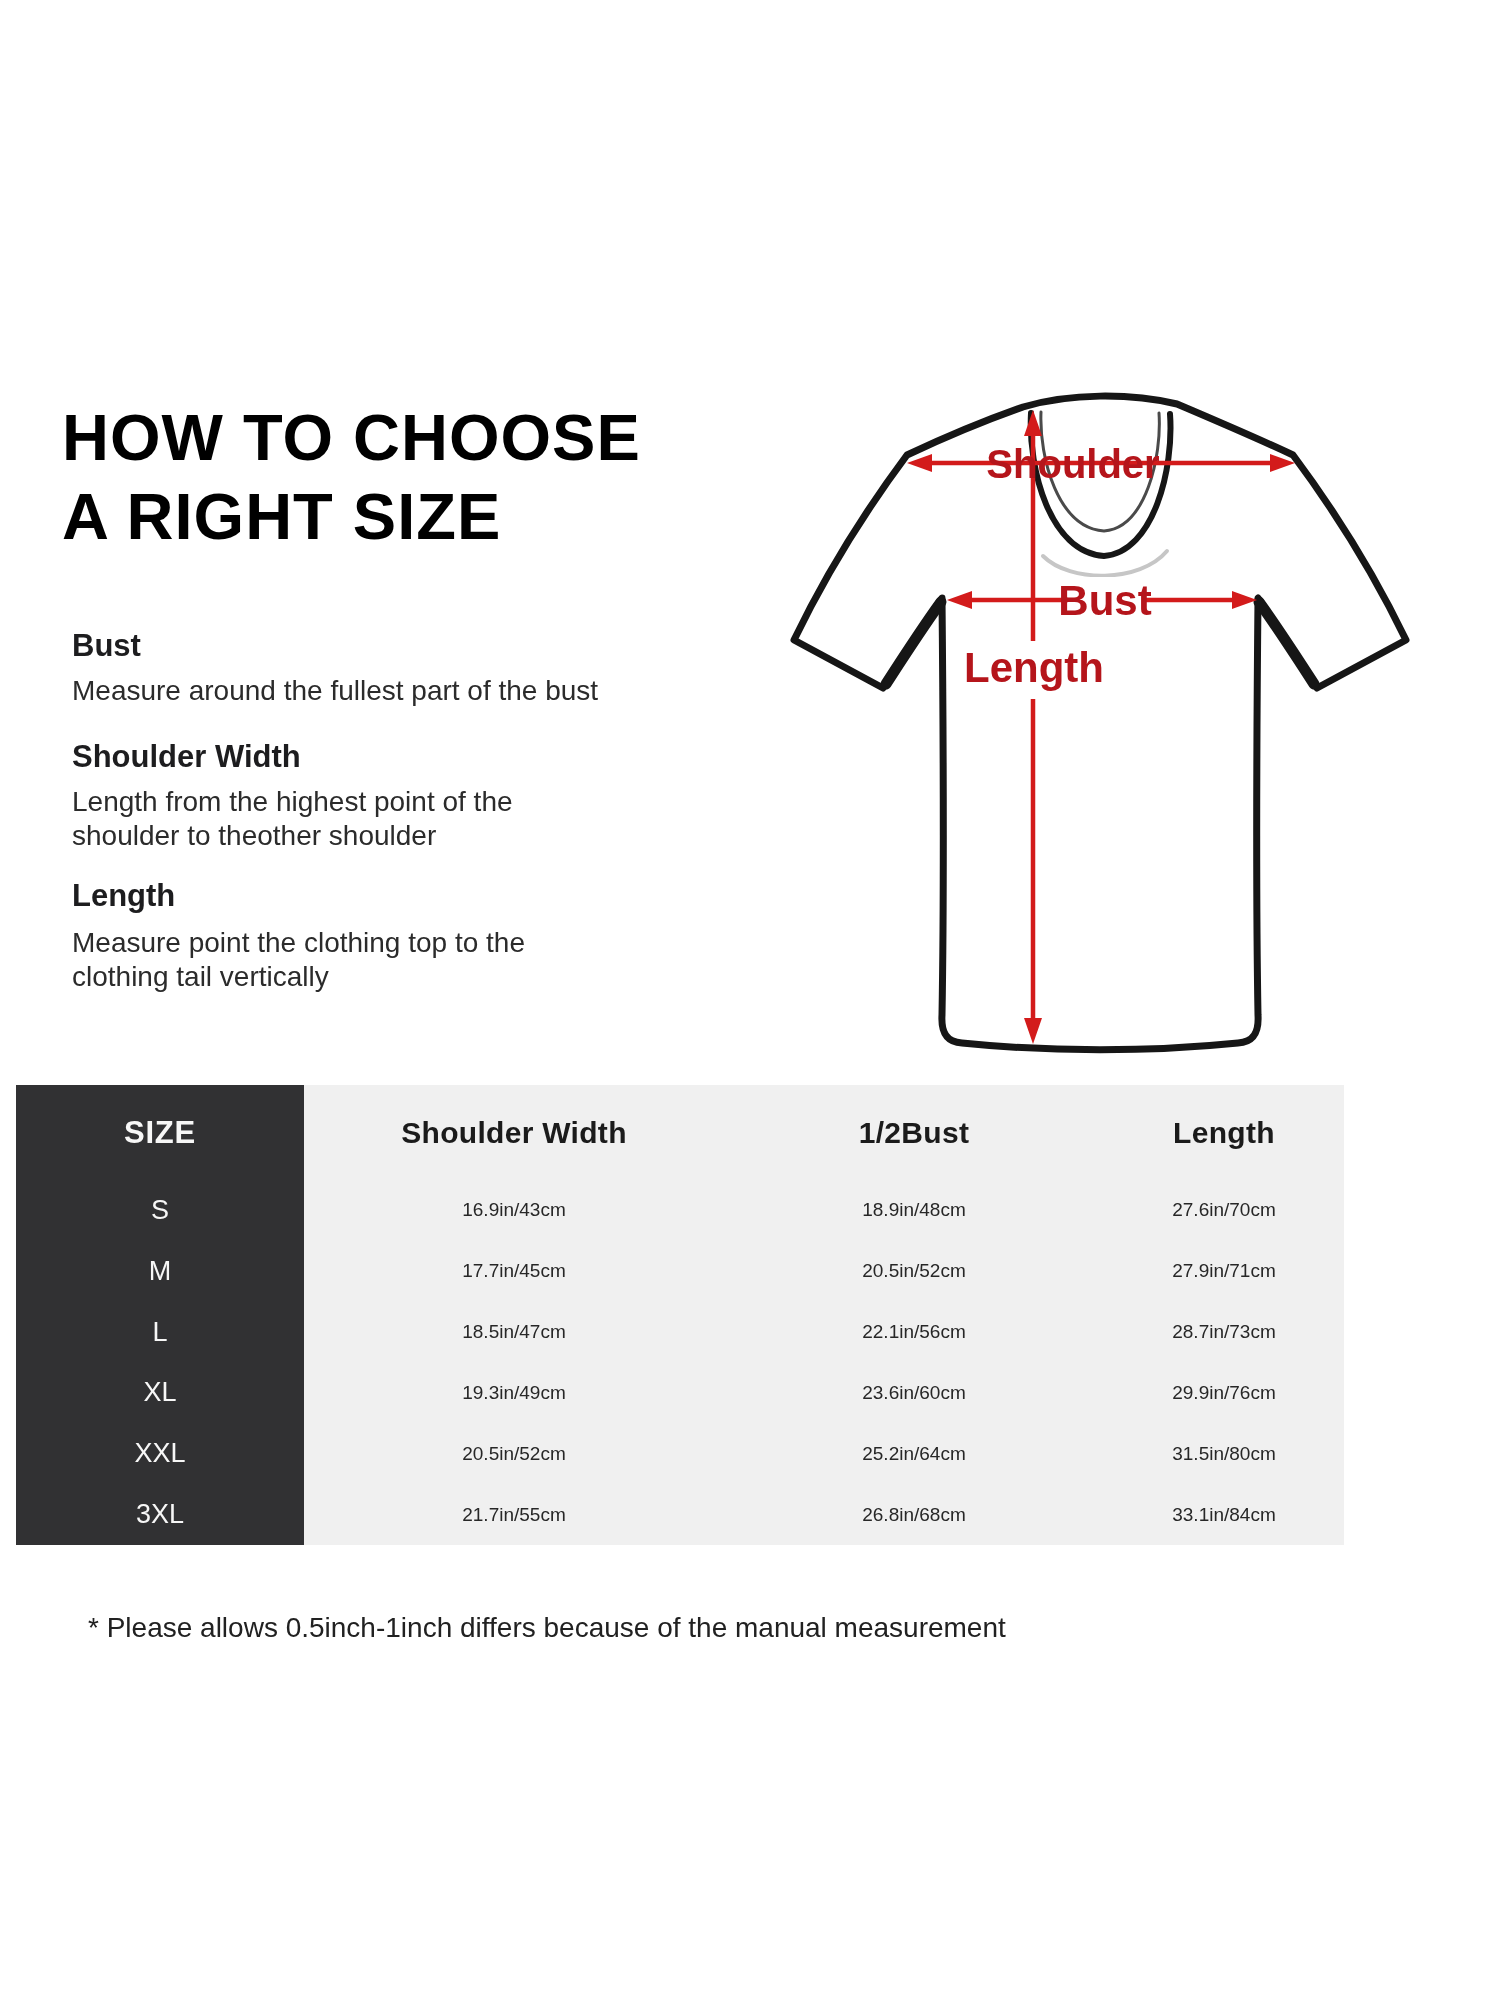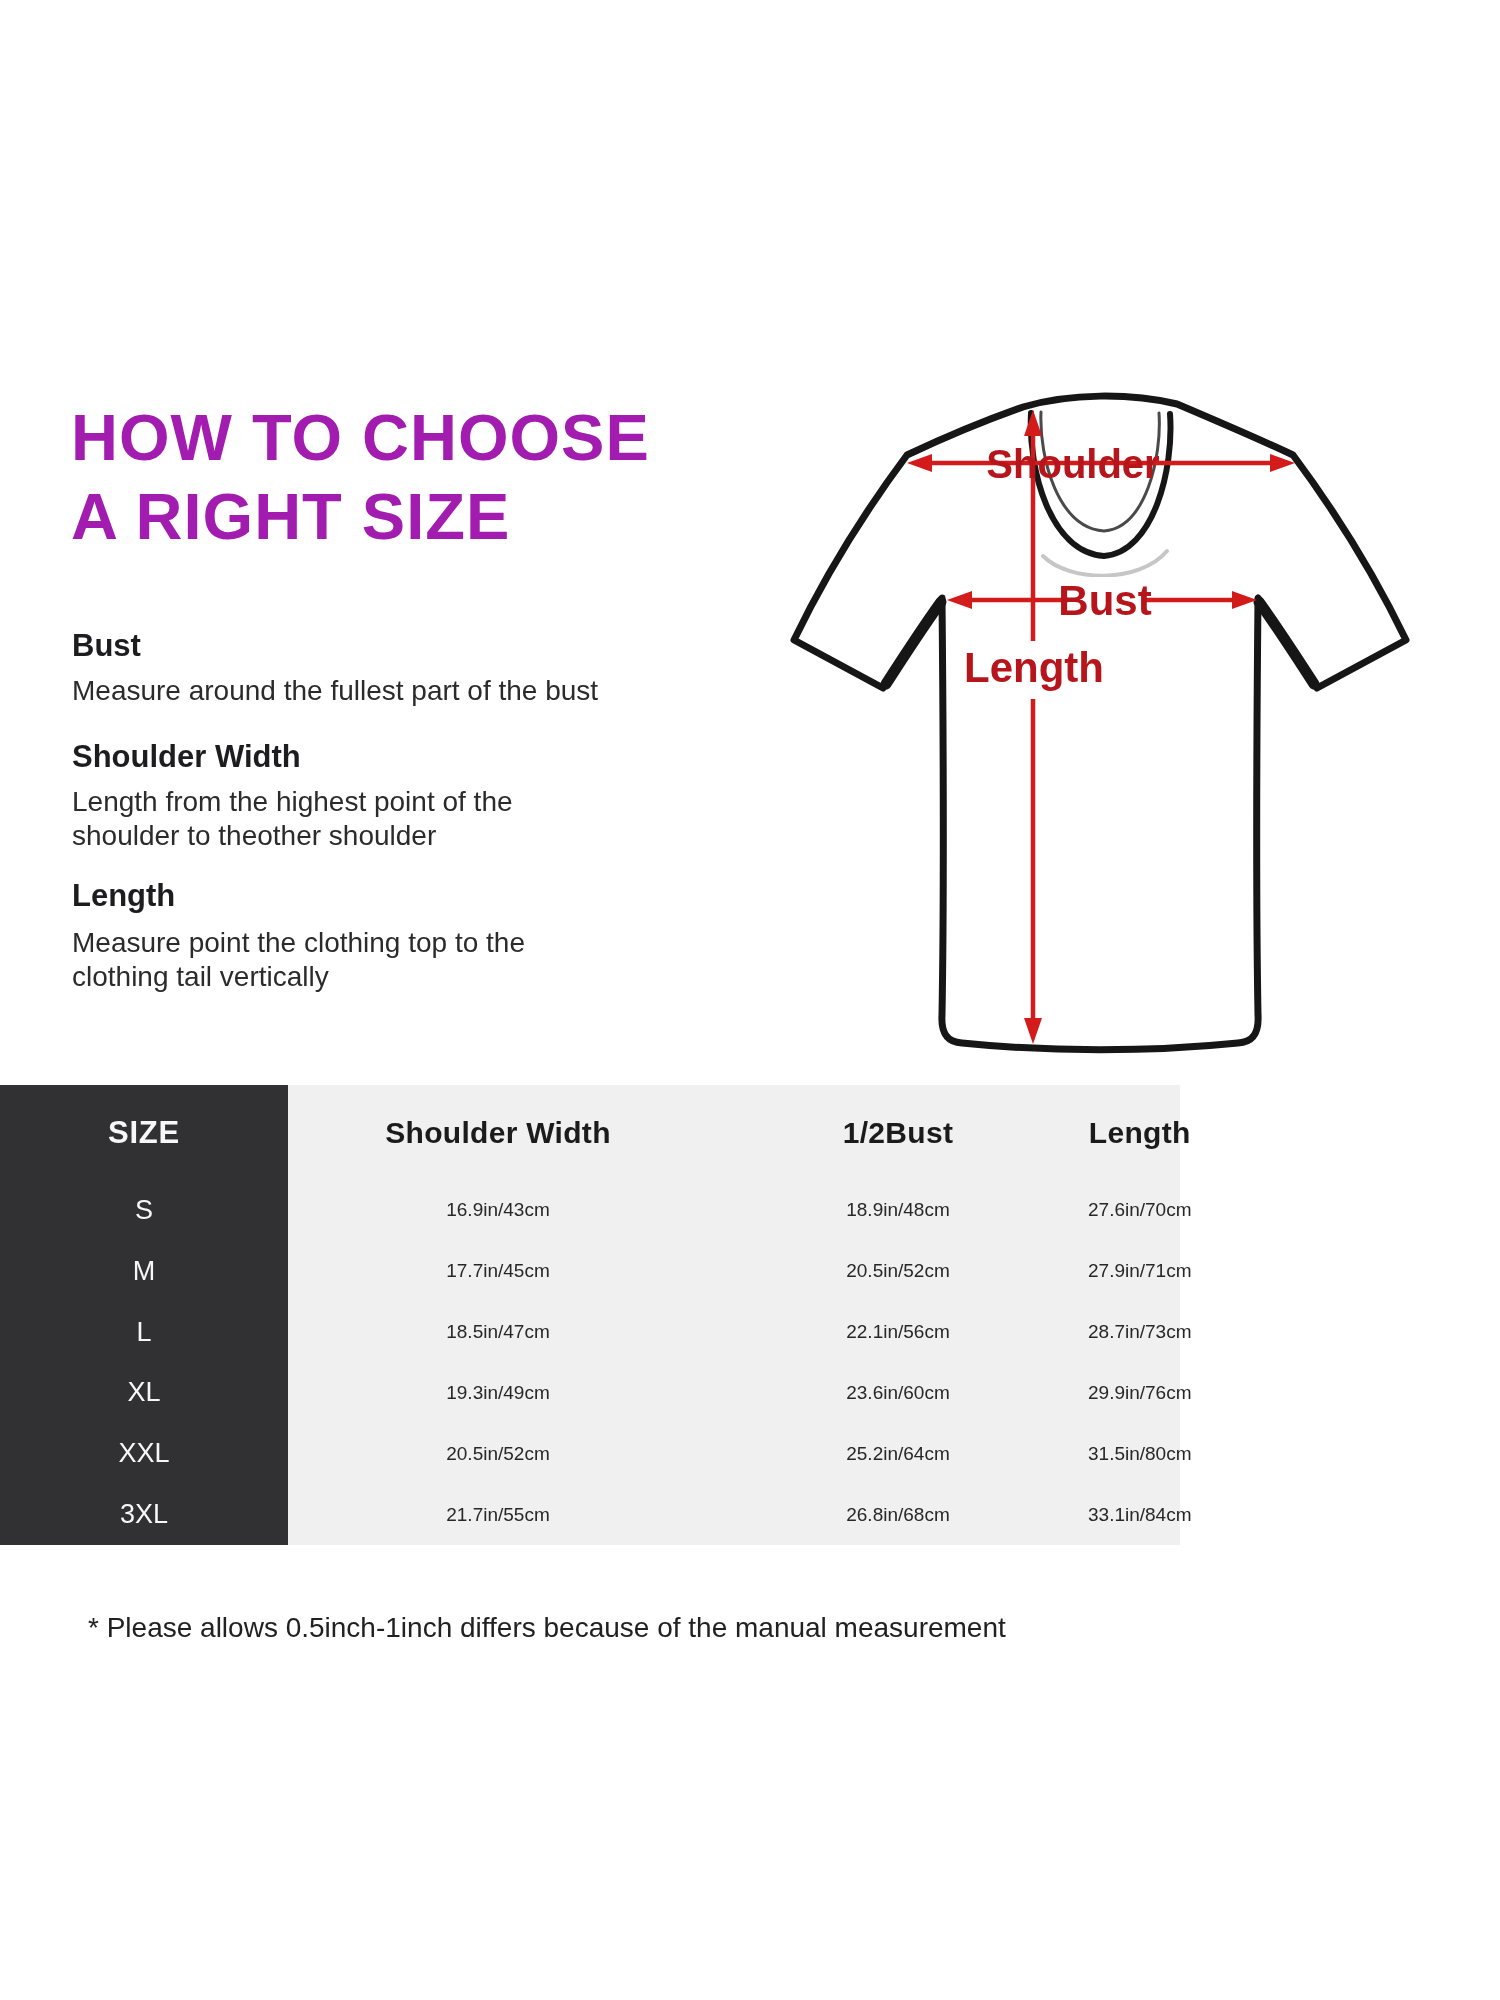--- a/index.html
+++ b/index.html
@@ -4,23 +4,23 @@
 <style>
   html,body{margin:0;padding:0;}
   body{
     width:1500px;height:2000px;position:relative;background:#ffffff;
     font-family:"Liberation Sans", sans-serif;overflow:hidden;
   }
   .abs{position:absolute;}
 
   
   .page-title{
-    left:71px;top:398px;
+    left:62px;top:398px;
     font-size:65px;line-height:79px;font-weight:900;
-    color:#a21caf;letter-spacing:1px;white-space:nowrap;
+    color:#000000;letter-spacing:1px;white-space:nowrap;
   }
 
   
   .sec-heading{
     left:72px;font-size:31px;font-weight:700;color:#1d1d1f;white-space:nowrap;
   }
   .sec-body{
     left:72px;font-size:28px;line-height:34px;color:#2b2b2b;white-space:nowrap;
   }
   #sec-bust-h{top:628px;}
@@ -28,21 +28,21 @@
   #sec-shoulder-h{top:739px;}
   #sec-shoulder-b{top:785px;}
   #sec-length-h{top:878px;}
   #sec-length-b{top:926px;}
 
   
   #tshirt-svg{left:750px;top:378px;width:710px;height:692px;}
 
   
   .size-table{
-    left:0;top:1085px;width:1180px;height:460px;background:#f0f0f0;
+    left:16px;top:1085px;width:1328px;height:460px;background:#f0f0f0;
   }
   .size-col-bg{
     position:absolute;left:0;top:0;width:288px;height:460px;background:#313133;
   }
   .tgrid{
     position:absolute;left:0;top:0;width:100%;height:100%;
     display:grid;
     grid-template-columns:288px 420px 380px 1fr;
     grid-template-rows:95px repeat(6, 1fr);
   }

